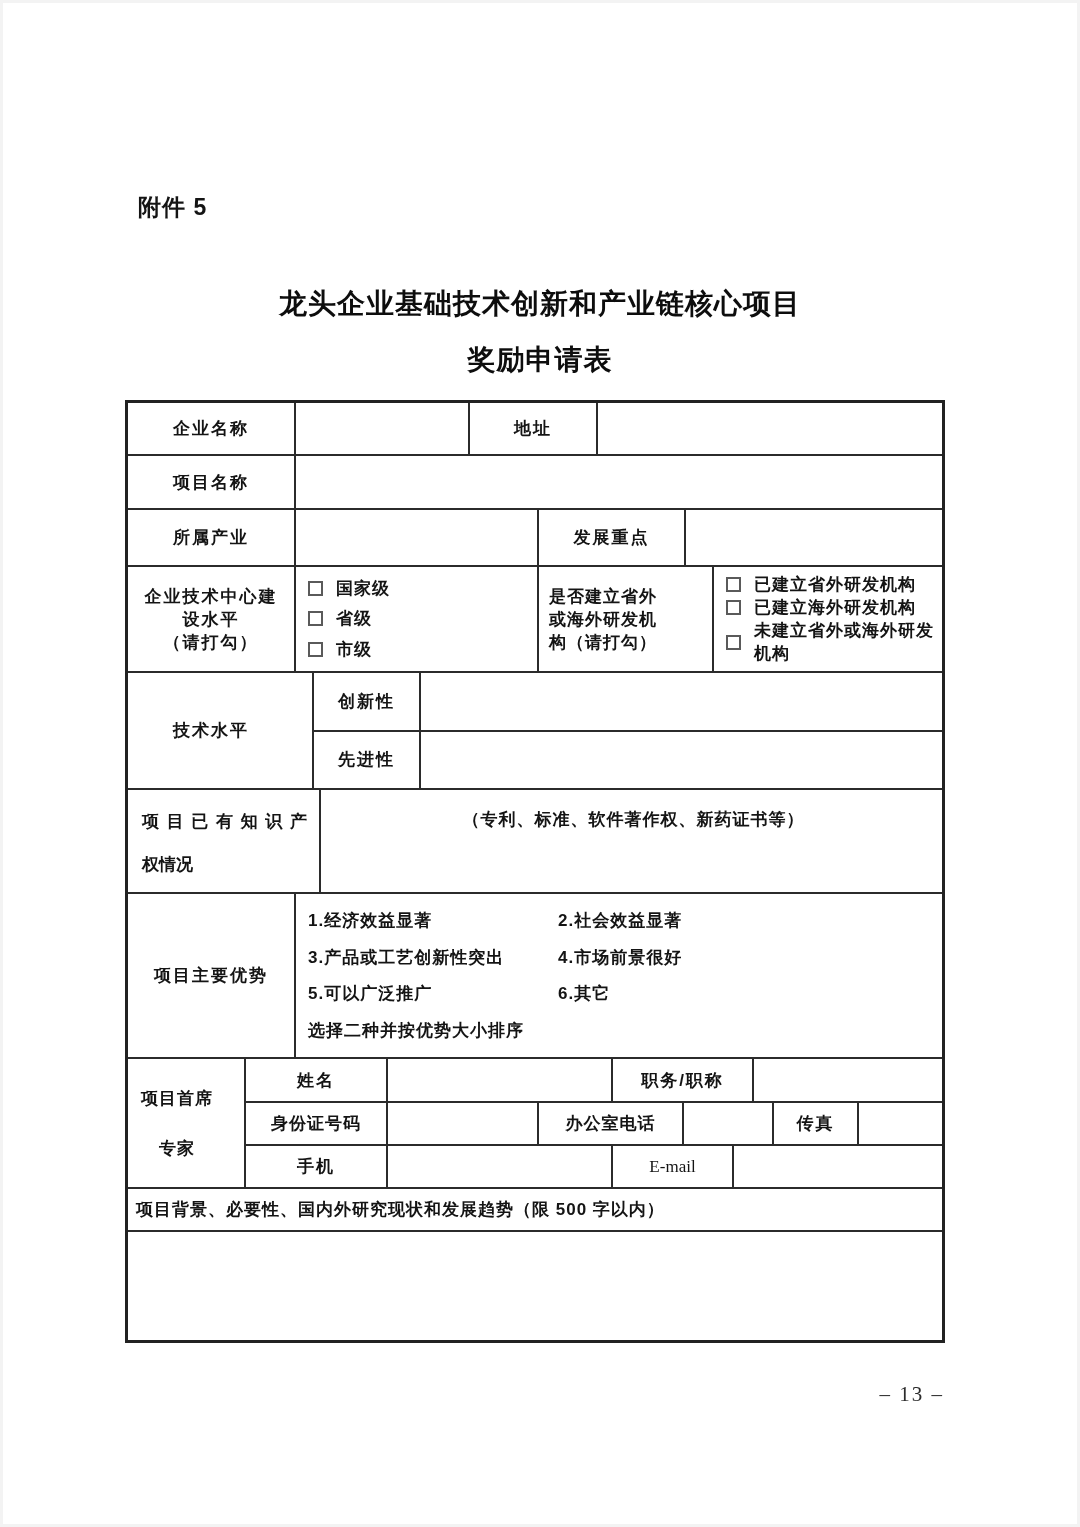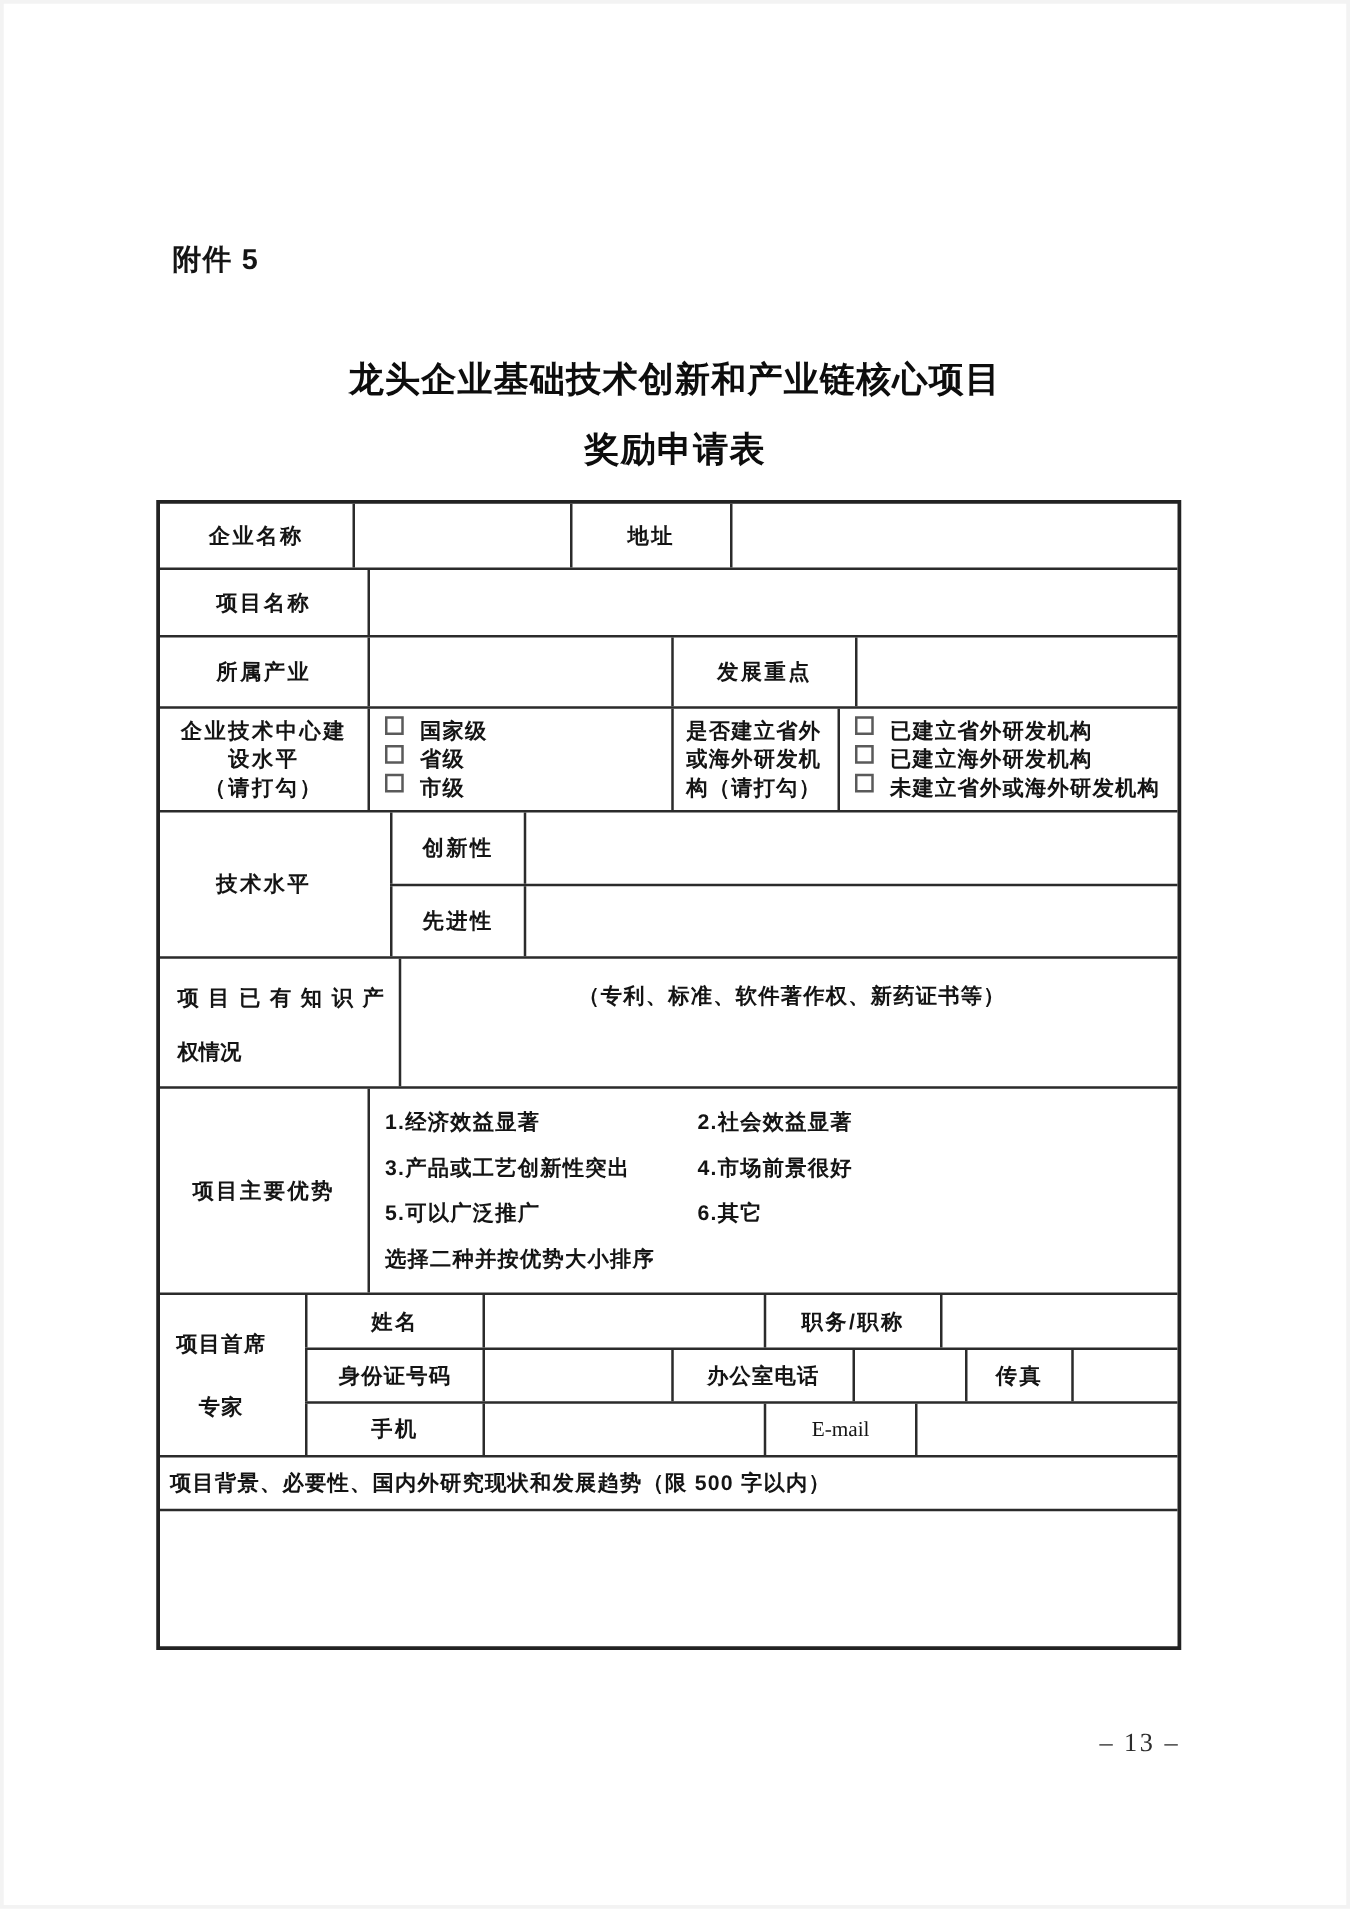--- a/index.html
+++ b/index.html
@@ -37,21 +37,21 @@
     border-left:2px solid #2b2b2b; box-sizing:border-box;
     display:flex; align-items:center; justify-content:center;
     letter-spacing:2px; overflow:hidden;
   }
   .t-cell.nol { border-left:none; }
   .t-cell.fill { flex:1; }
   .sub-col { flex:1; display:flex; flex-direction:column;margin-left:18px; }
   .sub-row { display:flex; border-top:2px solid #2b2b2b; box-sizing:border-box; flex:1; }
   .sub-row.first { border-top:none; }
   
-  .cb-line { display:flex; letter-spacing:1px; }
+  .cb-line { display:flex; align-items:center; letter-spacing:1px; }
   .cb {
     width:11px; height:11px; border:2px solid #5a5a5a;
     display:inline-block; margin-right:13px; flex:none;
   }
   .stackpad { flex-direction:column; align-items:flex-start; justify-content:space-around; padding:6px 8px 6px 12px; }
   .ip-label {
     flex-direction:column; align-items:stretch; justify-content:space-between;
     padding:20px 12px 16px 14px; letter-spacing:0;
   }
   .ip-just { text-align:justify; text-align-last:justify; letter-spacing:0; }
@@ -79,21 +79,21 @@
   <div class="attachment">附件 5</div>
 
   <div class="title">
     <div>龙头企业基础技术创新和产业链核心项目</div>
     <div>奖励申请表</div>
   </div>
 
   <div class="form-table">
 
     <div class="t-row first" style="min-height:51px;">
-      <div class="t-cell nol" style="width:154px;text-align:right;">企业名称</div>
+      <div class="t-cell nol" style="width:166px;text-align:right;">企业名称</div>
       <div class="t-cell" style="width:174px;"></div>
       <div class="t-cell" style="width:128px;">地址</div>
       <div class="t-cell fill"></div>
     </div>
 
     <div class="t-row" style="min-height:54px;">
       <div class="t-cell nol" style="width:166px;">项目名称</div>
       <div class="t-cell fill"></div>
     </div>
 
@@ -117,21 +117,21 @@
         </div>
         <div class="cb-line">
           <span class="cb"></span>
           <span>省级</span>
         </div>
         <div class="cb-line">
           <span class="cb"></span>
           <span>市级</span>
         </div>
       </div>
-      <div class="t-cell" style="width:133px; flex-direction:column; align-items:flex-start; justify-content:center; line-height:23px; padding-left:10px; letter-spacing:1px;">
+      <div class="t-cell" style="width:175px; flex-direction:column; align-items:flex-start; justify-content:center; line-height:23px; padding-left:10px; letter-spacing:1px;">
         <div>是否建立省外</div>
         <div>或海外研发机</div>
         <div>构（请打勾）</div>
       </div>
       <div class="t-cell fill stackpad">
         <div class="cb-line">
           <span class="cb"></span>
           <span>已建立省外研发机构</span>
         </div>
         <div class="cb-line">

